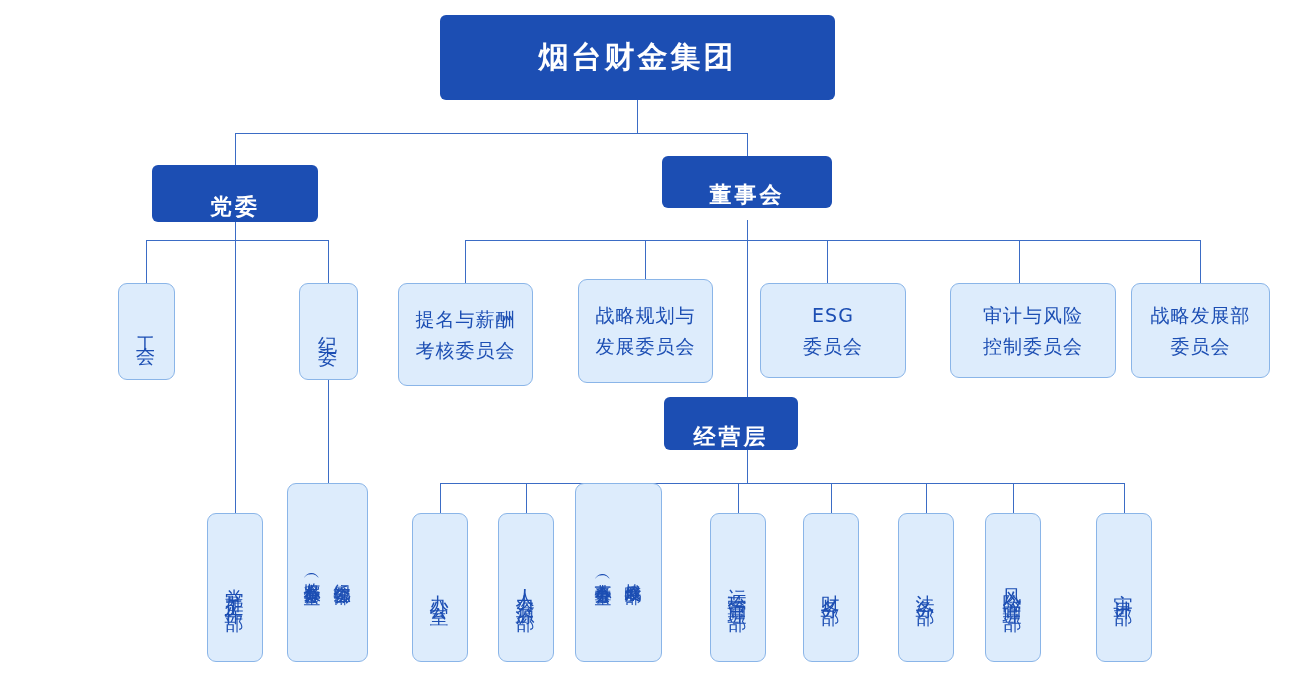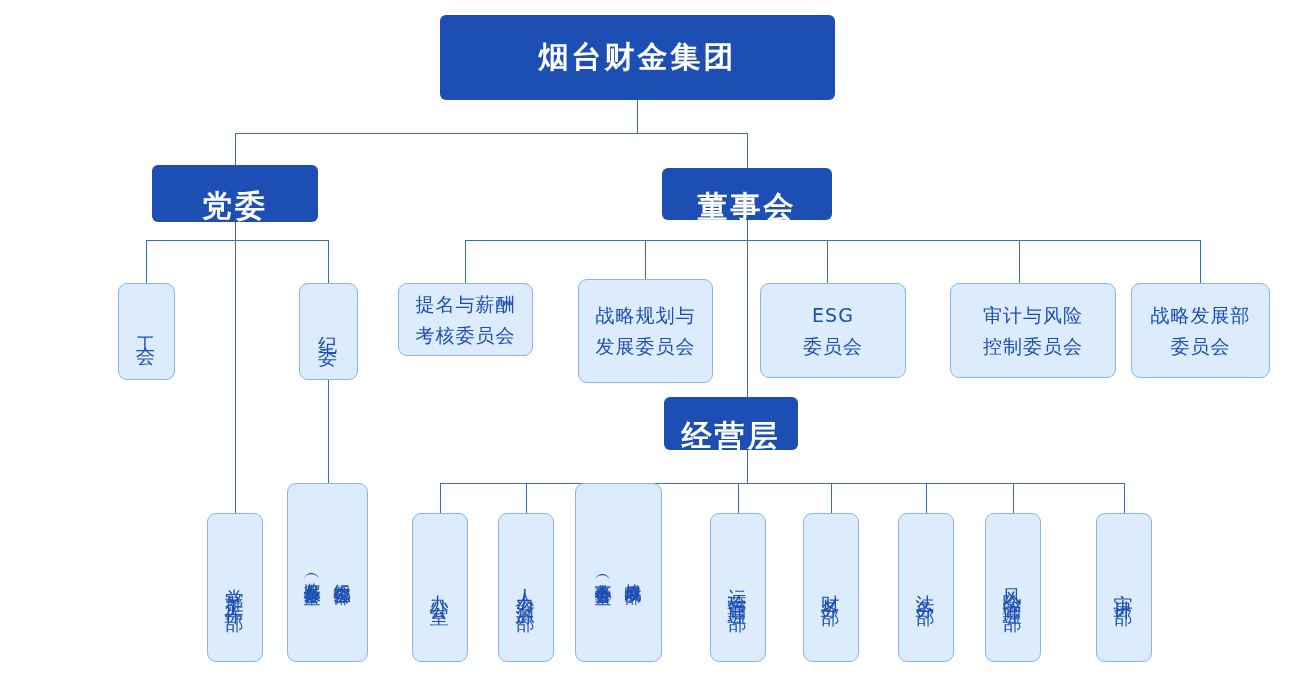--- a/index.html
+++ b/index.html
@@ -20,21 +20,21 @@
     border-radius:6px; font-weight:700;justify-content:center;
   }
   .light {
     background:var(--light-fill,#ddecfc);
     border:1px solid var(--light-border,#8ab5e8);
     color:var(--text-blue,#1c4eb3);
     border-radius:9px;
   }
   .lbl { white-space:pre-line; }
   .title-text { font-size:30px; letter-spacing:3px; }
-  .l2-text { font-size:30px; letter-spacing:3px;margin-top:26px; }
+  .l2-text { font-size:22px; letter-spacing:3px;margin-top:26px; }
   .committee-text { font-size:19px; line-height:31px; font-weight:500; letter-spacing:1px; text-align:center; }
   .vert { writing-mode:vertical-rl; font-size:19px; letter-spacing:6px; font-weight:500; }
   .vert.wide-space { letter-spacing:11px; }
   .vert2 { writing-mode:vertical-rl; font-size:17px; letter-spacing:1px; line-height:30px; font-weight:500; text-align:center; }
 </style>
 </head>
 <body>
 
 <div class="canvas">
 
@@ -67,32 +67,32 @@
   <div class="line v" style="left:1013px;top:483px;height:30px"></div>
   <div class="line v" style="left:1124px;top:483px;height:30px"></div>
 
   <div class="node dark" style="left:440px;top:15px;width:395px;height:85px">
     <span class="lbl title-text">烟台财金集团</span>
   </div>
 
   <div class="node dark" style="left:152px;top:165px;width:166px;height:57px">
     <span class="lbl l2-text">党委</span>
   </div>
-  <div class="node dark" style="left:662px;top:168px;width:170px;height:52px">
+  <div class="node dark" style="left:662px;top:156px;width:170px;height:52px">
     <span class="lbl l2-text">董事会</span>
   </div>
 
   <div class="node light" style="left:118px;top:283px;width:57px;height:97px">
     <span class="lbl vert wide-space">工会</span>
   </div>
   <div class="node light" style="left:299px;top:283px;width:59px;height:97px">
     <span class="lbl vert wide-space">纪委</span>
   </div>
 
-  <div class="node light" style="left:398px;top:283px;width:135px;height:73px">
+  <div class="node light" style="left:398px;top:283px;width:135px;height:103px">
     <span class="lbl committee-text">提名与薪酬
 考核委员会</span>
   </div>
   <div class="node light" style="left:578px;top:279px;width:135px;height:104px">
     <span class="lbl committee-text">战略规划与
 发展委员会</span>
   </div>
   <div class="node light" style="left:760px;top:283px;width:146px;height:95px">
     <span class="lbl committee-text">ESG
 委员会</span>

